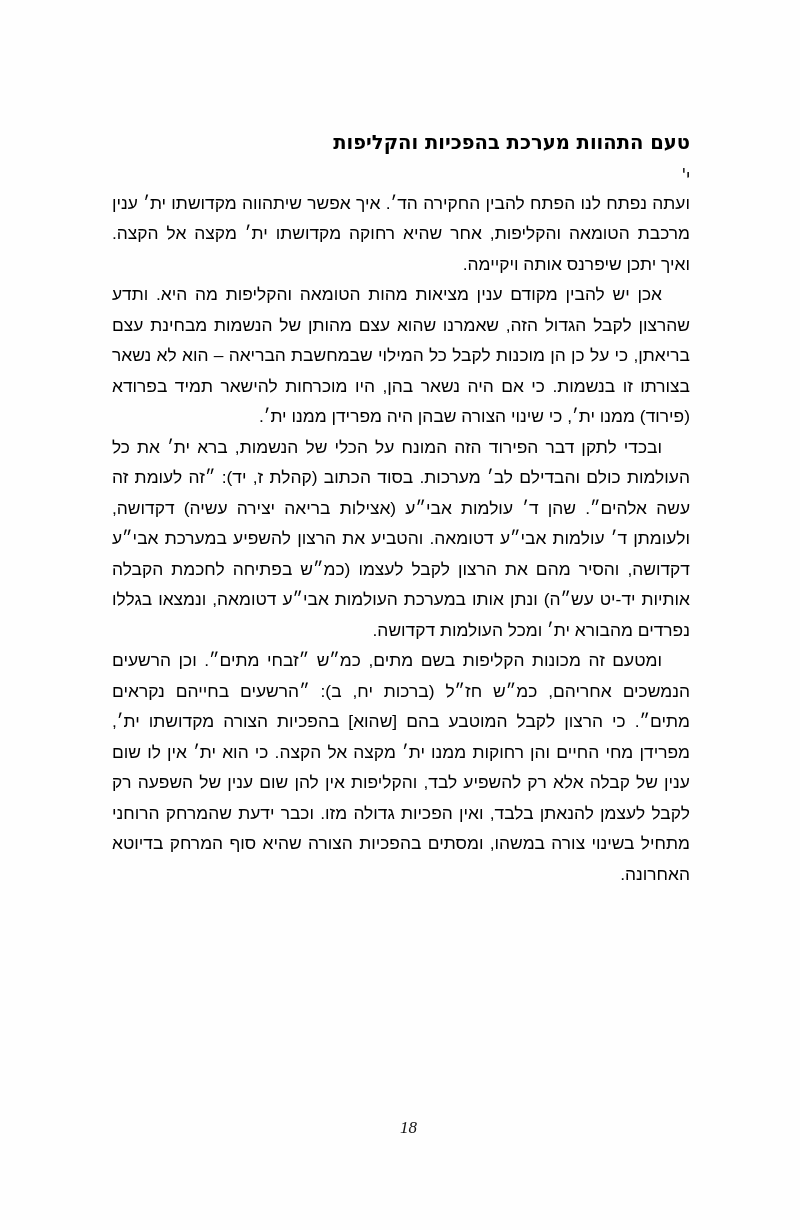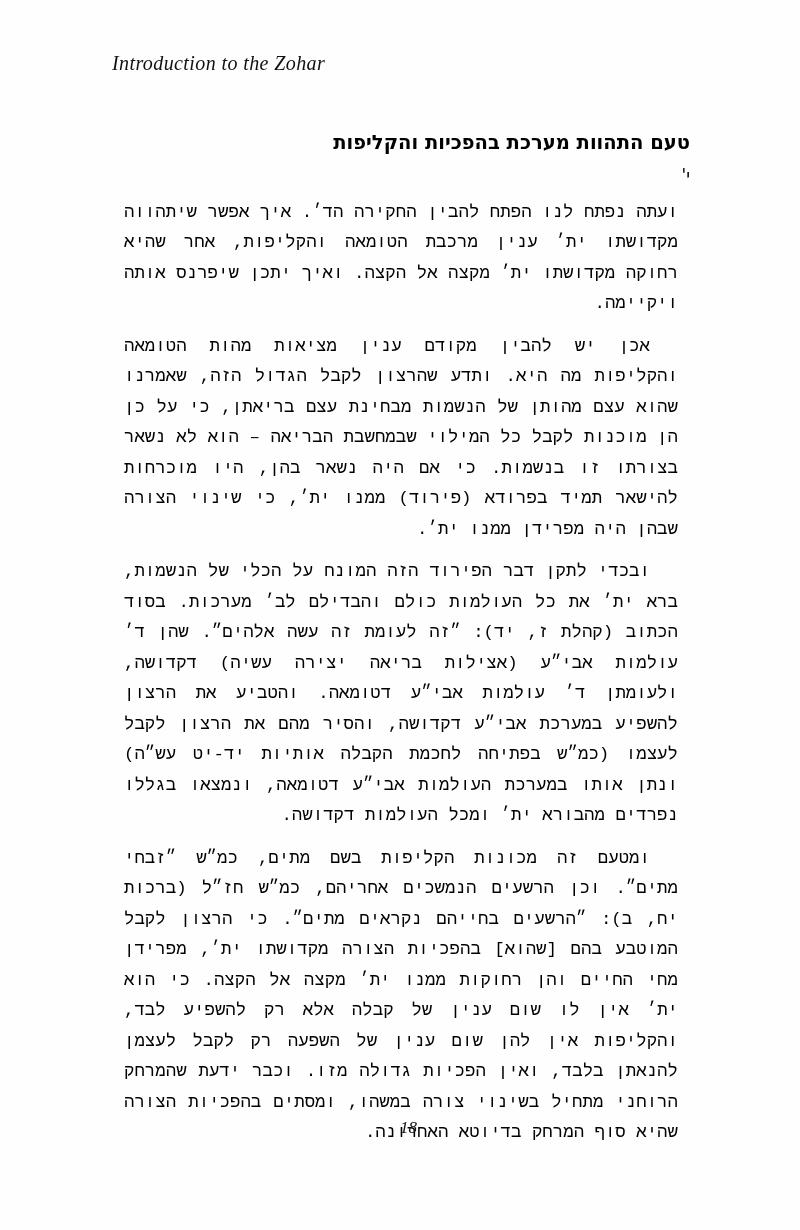--- a/index.html
+++ b/index.html
@@ -51,24 +51,24 @@
   }
   .lead-mark {
     font-family: "DejaVu Sans", sans-serif;
     font-size: 17px;
     text-align: right;
     direction: rtl;
     margin: 8px 0 2px 0;
     line-height: 1.2;
   }
   p.body-par {
-    font-family: Liberation Mono, monospace;
+    font-family: Liberation Sans, sans-serif;
     font-size: 17.4px;
     line-height: 30.5px;
-    margin: 12px;
+    margin: 0;
     direction: rtl;
     text-align: justify;
     text-align-last: right;
     text-indent: 0;
   }
   p.body-par + p.body-par {
     margin-top: 0px;
   }
   p.indent {
     text-indent: 28px;
@@ -84,21 +84,20 @@
     font-size: 17px;
     color: #111111;
     padding-left: 17px;
   }
 </style>
 </head>
 <body>
 
 <div class="page">
 
-  <div class="running-head">Introduction to the Zohar</div>
 
   <div class="content">
 
     <h1 class="section-title">טעם התהוות מערכת בהפכיות והקליפות</h1>
 
     <div class="lead-mark">י'</div>
 
     <p class="body-par">ועתה נפתח לנו הפתח להבין החקירה הד׳. איך אפשר שיתהווה מקדושתו ית׳ ענין מרכבת הטומאה והקליפות, אחר שהיא רחוקה מקדושתו ית׳ מקצה אל הקצה. ואיך יתכן שיפרנס אותה ויקיימה.</p>
 
     <p class="body-par indent">אכן יש להבין מקודם ענין מציאות מהות הטומאה והקליפות מה היא. ותדע שהרצון לקבל הגדול הזה, שאמרנו שהוא עצם מהותן של הנשמות מבחינת עצם בריאתן, כי על כן הן מוכנות לקבל כל המילוי שבמחשבת הבריאה – הוא לא נשאר בצורתו זו בנשמות. כי אם היה נשאר בהן, היו מוכרחות להישאר תמיד בפרודא (פירוד) ממנו ית׳, כי שינוי הצורה שבהן היה מפרידן ממנו ית׳.</p>

